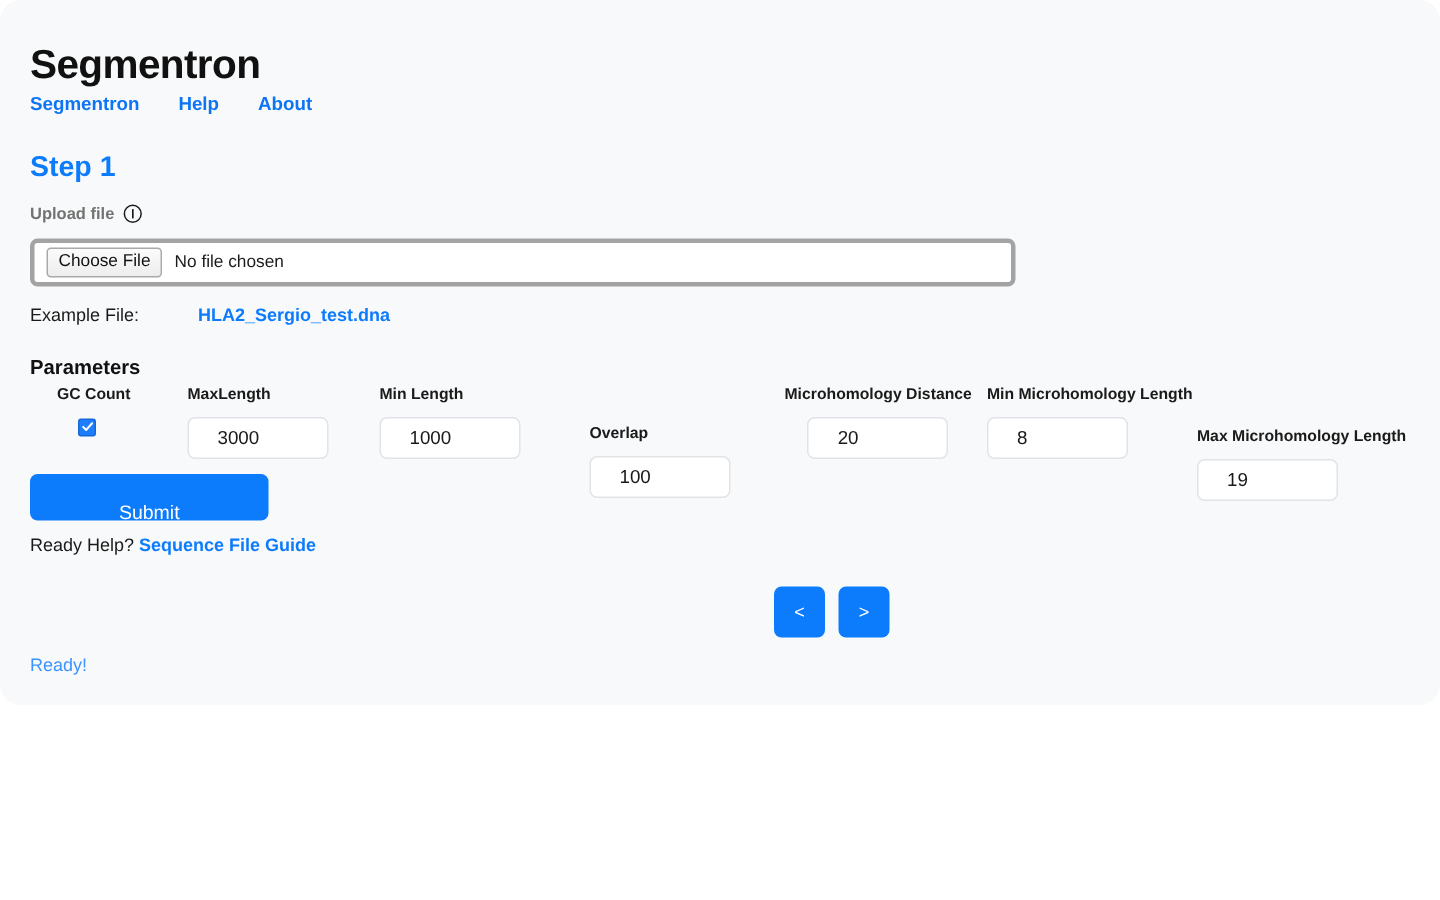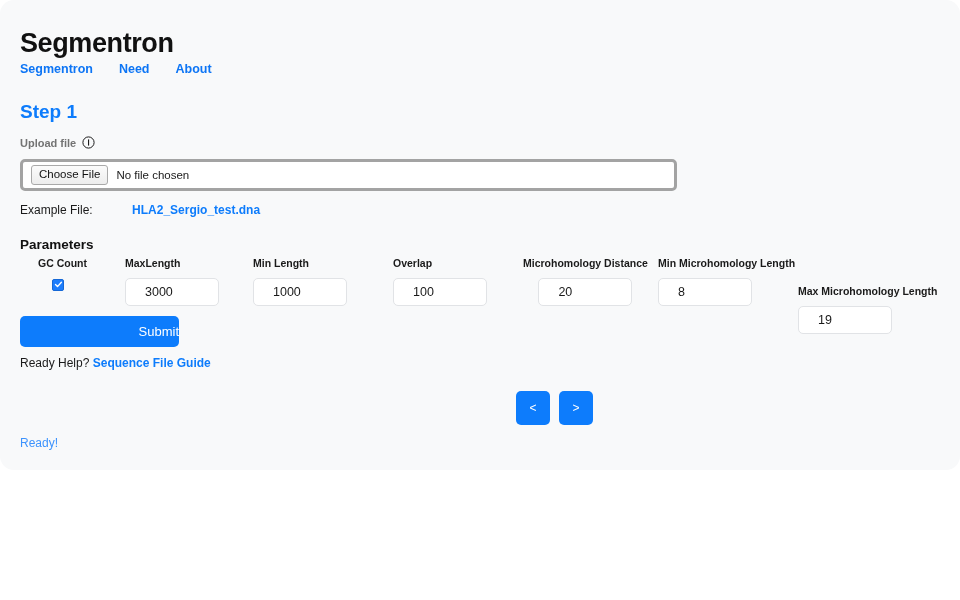--- a/index.html
+++ b/index.html
@@ -206,22 +206,22 @@
     width: 159px;
     height: 31px;
     background: #0d7cfc;
     color: #ffffff;
     border: none;
     border-radius: 5px;
     font-family: "Liberation Sans", sans-serif;
     font-size: 13px;
     cursor: pointer;
     line-height: 31px;
-    text-align: right;
-    padding: 0;
+    text-align: center;
+    padding: 10px;
   }
   .help-row {
     position: absolute;
     left: 20px;
     top: 356px;
     font-size: 12px;
     color: #1a1a1a;
     white-space: nowrap;
   }
   .help-link {
@@ -265,21 +265,21 @@
 </style>
 </head>
 <body>
 
 <div class="app-card">
 
   <div class="brand-title">Segmentron</div>
 
   <div class="navbar">
     <a class="nav-link">Segmentron</a>
-    <a class="nav-link">Need</a>
+    <a class="nav-link">Help</a>
     <a class="nav-link">About</a>
   </div>
 
   <div class="step-title">Step 1</div>
 
   <div class="upload-label-row">
     <span class="upload-label">Upload file</span>
     <span class="info-icon">
       <svg width="13" height="13" viewBox="0 0 13 13">
         <circle cx="6.5" cy="6.5" r="5.6" fill="none" stroke="#1a1a1a" stroke-width="1"></circle>
@@ -316,21 +316,21 @@
     <div class="param-col" style="left:87px;">
       <span class="param-label">MaxLength</span>
       <input class="param-input" type="text" value="3000" style="">
     </div>
 
     <div class="param-col" style="left:215px;">
       <span class="param-label">Min Length</span>
       <input class="param-input" type="text" value="1000" style="">
     </div>
 
-    <div class="param-col" style="left:355px;">
+    <div class="param-col" style="left:355px;margin-top:26px;">
       <span class="param-label">Overlap</span>
       <input class="param-input" type="text" value="100" style="">
     </div>
 
     <div class="param-col" style="left:485px;align-items:center;">
       <span class="param-label">Microhomology Distance</span>
       <input class="param-input" type="text" value="20" style="">
     </div>
 
     <div class="param-col" style="left:620px;">

